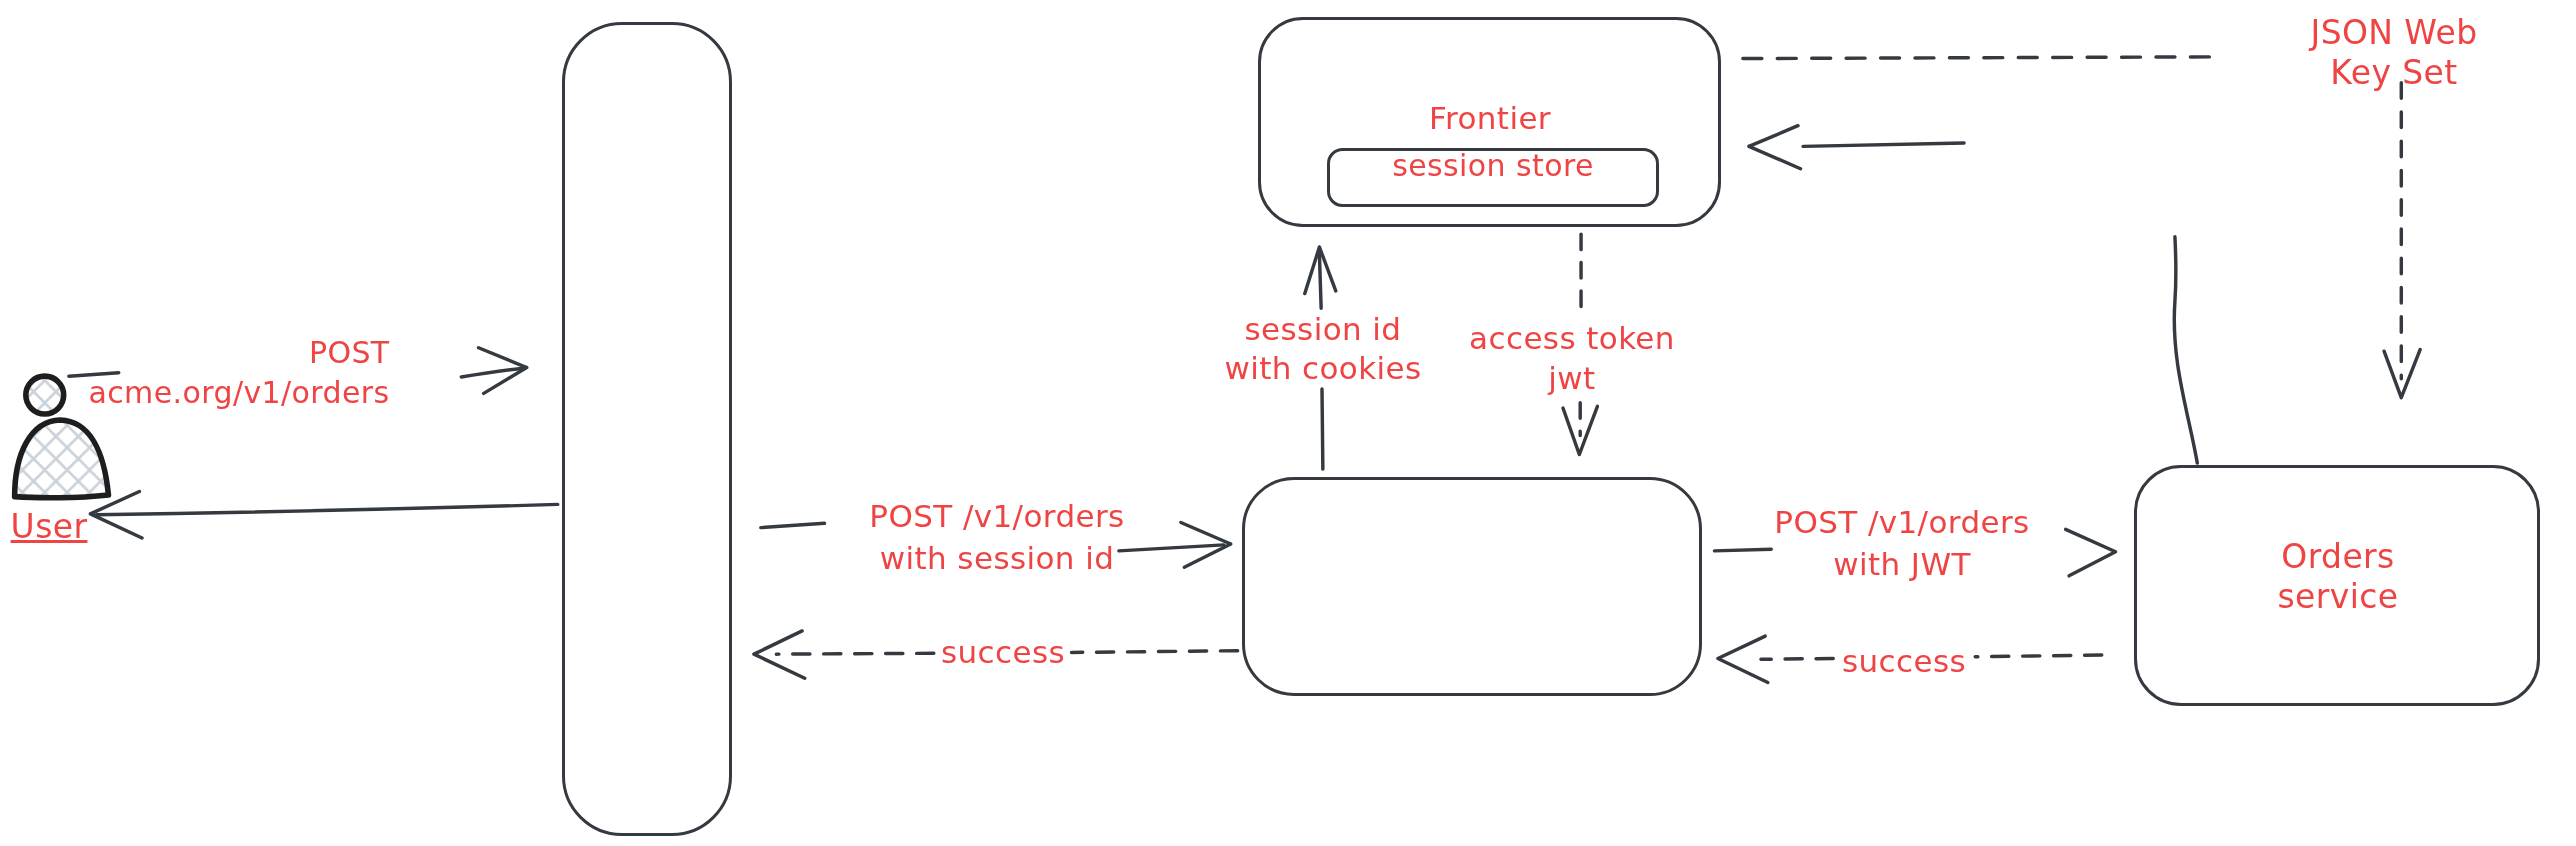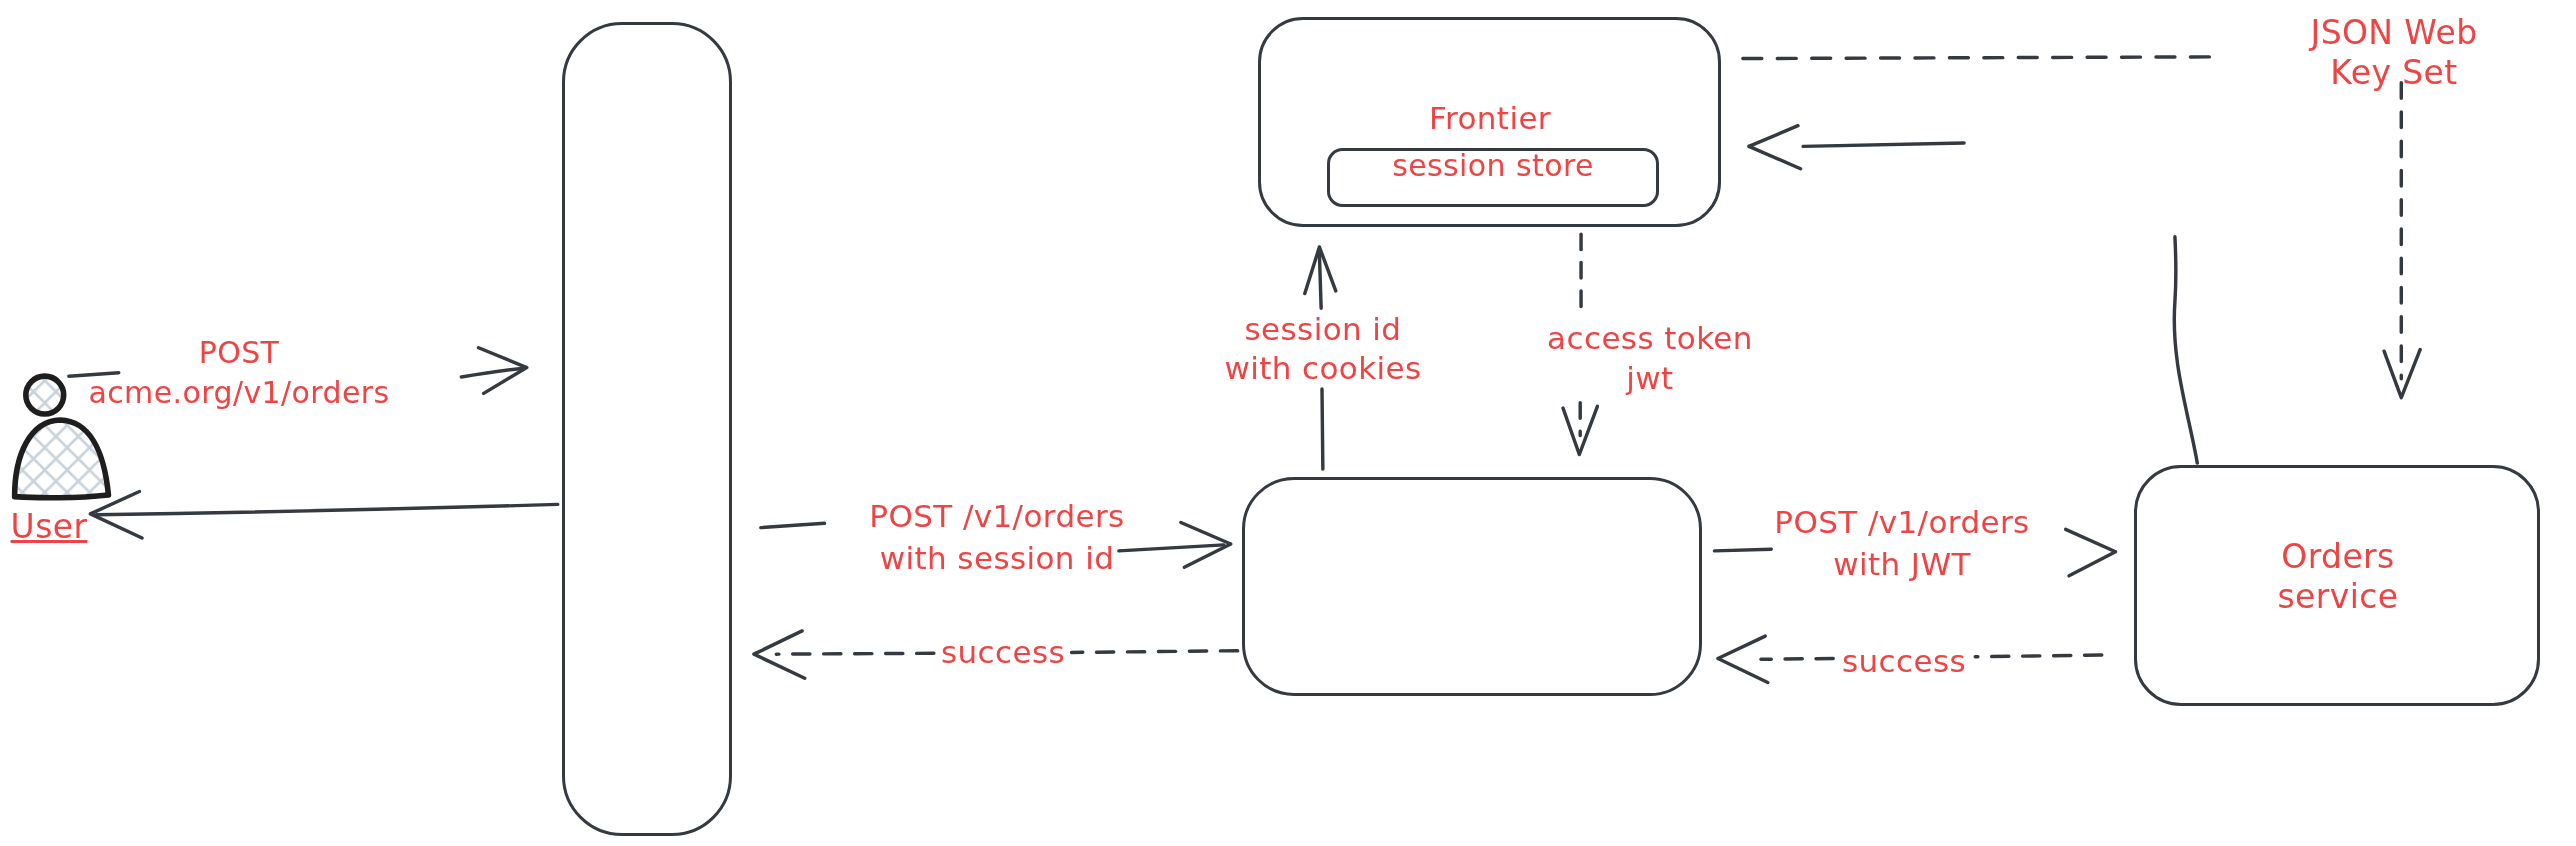--- a/index.html
+++ b/index.html
@@ -114,38 +114,38 @@
   </svg>
 
   <div class="node node-lb"></div>
   <div class="node node-frontier"></div>
   <div class="node node-session-store"></div>
   <div class="node node-fm"></div>
   <div class="node node-orders"></div>
 
   <div class="lbl" style="left:49px;top:527px;font-size:33px;text-decoration:underline;">User</div>
 
-  <div class="lbl" style="left:239px;top:373px;font-size:30px;line-height:40px;">POST
+  <div class="lbl" style="left:239px;top:373px;font-size:30px;line-height:40px;text-align:right;">POST
 acme.org/v1/orders</div>
 
 
   <div class="lbl" style="left:997px;top:537px;line-height:42px;">POST /v1/orders
 with session id</div>
 
   <div class="lbl" style="left:1003px;top:652px;">success</div>
 
   <div class="lbl" style="left:1490px;top:118px;">Frontier</div>
 
   <div class="lbl" style="left:1493px;top:166px;font-size:30px;">session store</div>
 
 
   <div class="lbl" style="left:1323px;top:349px;line-height:39px;">session id
 with cookies</div>
 
-  <div class="lbl" style="left:1650px;top:358px;line-height:40px;">access token
+  <div class="lbl" style="left:1572px;top:358px;line-height:40px;">access token
 jwt</div>
 
   <div class="lbl" style="left:1902px;top:543px;line-height:42px;">POST /v1/orders
 with JWT</div>
 
   <div class="lbl" style="left:1904px;top:661px;">success</div>
 
   <div class="lbl" style="left:2338px;top:577px;font-size:33px;">Orders service</div>
 
 

